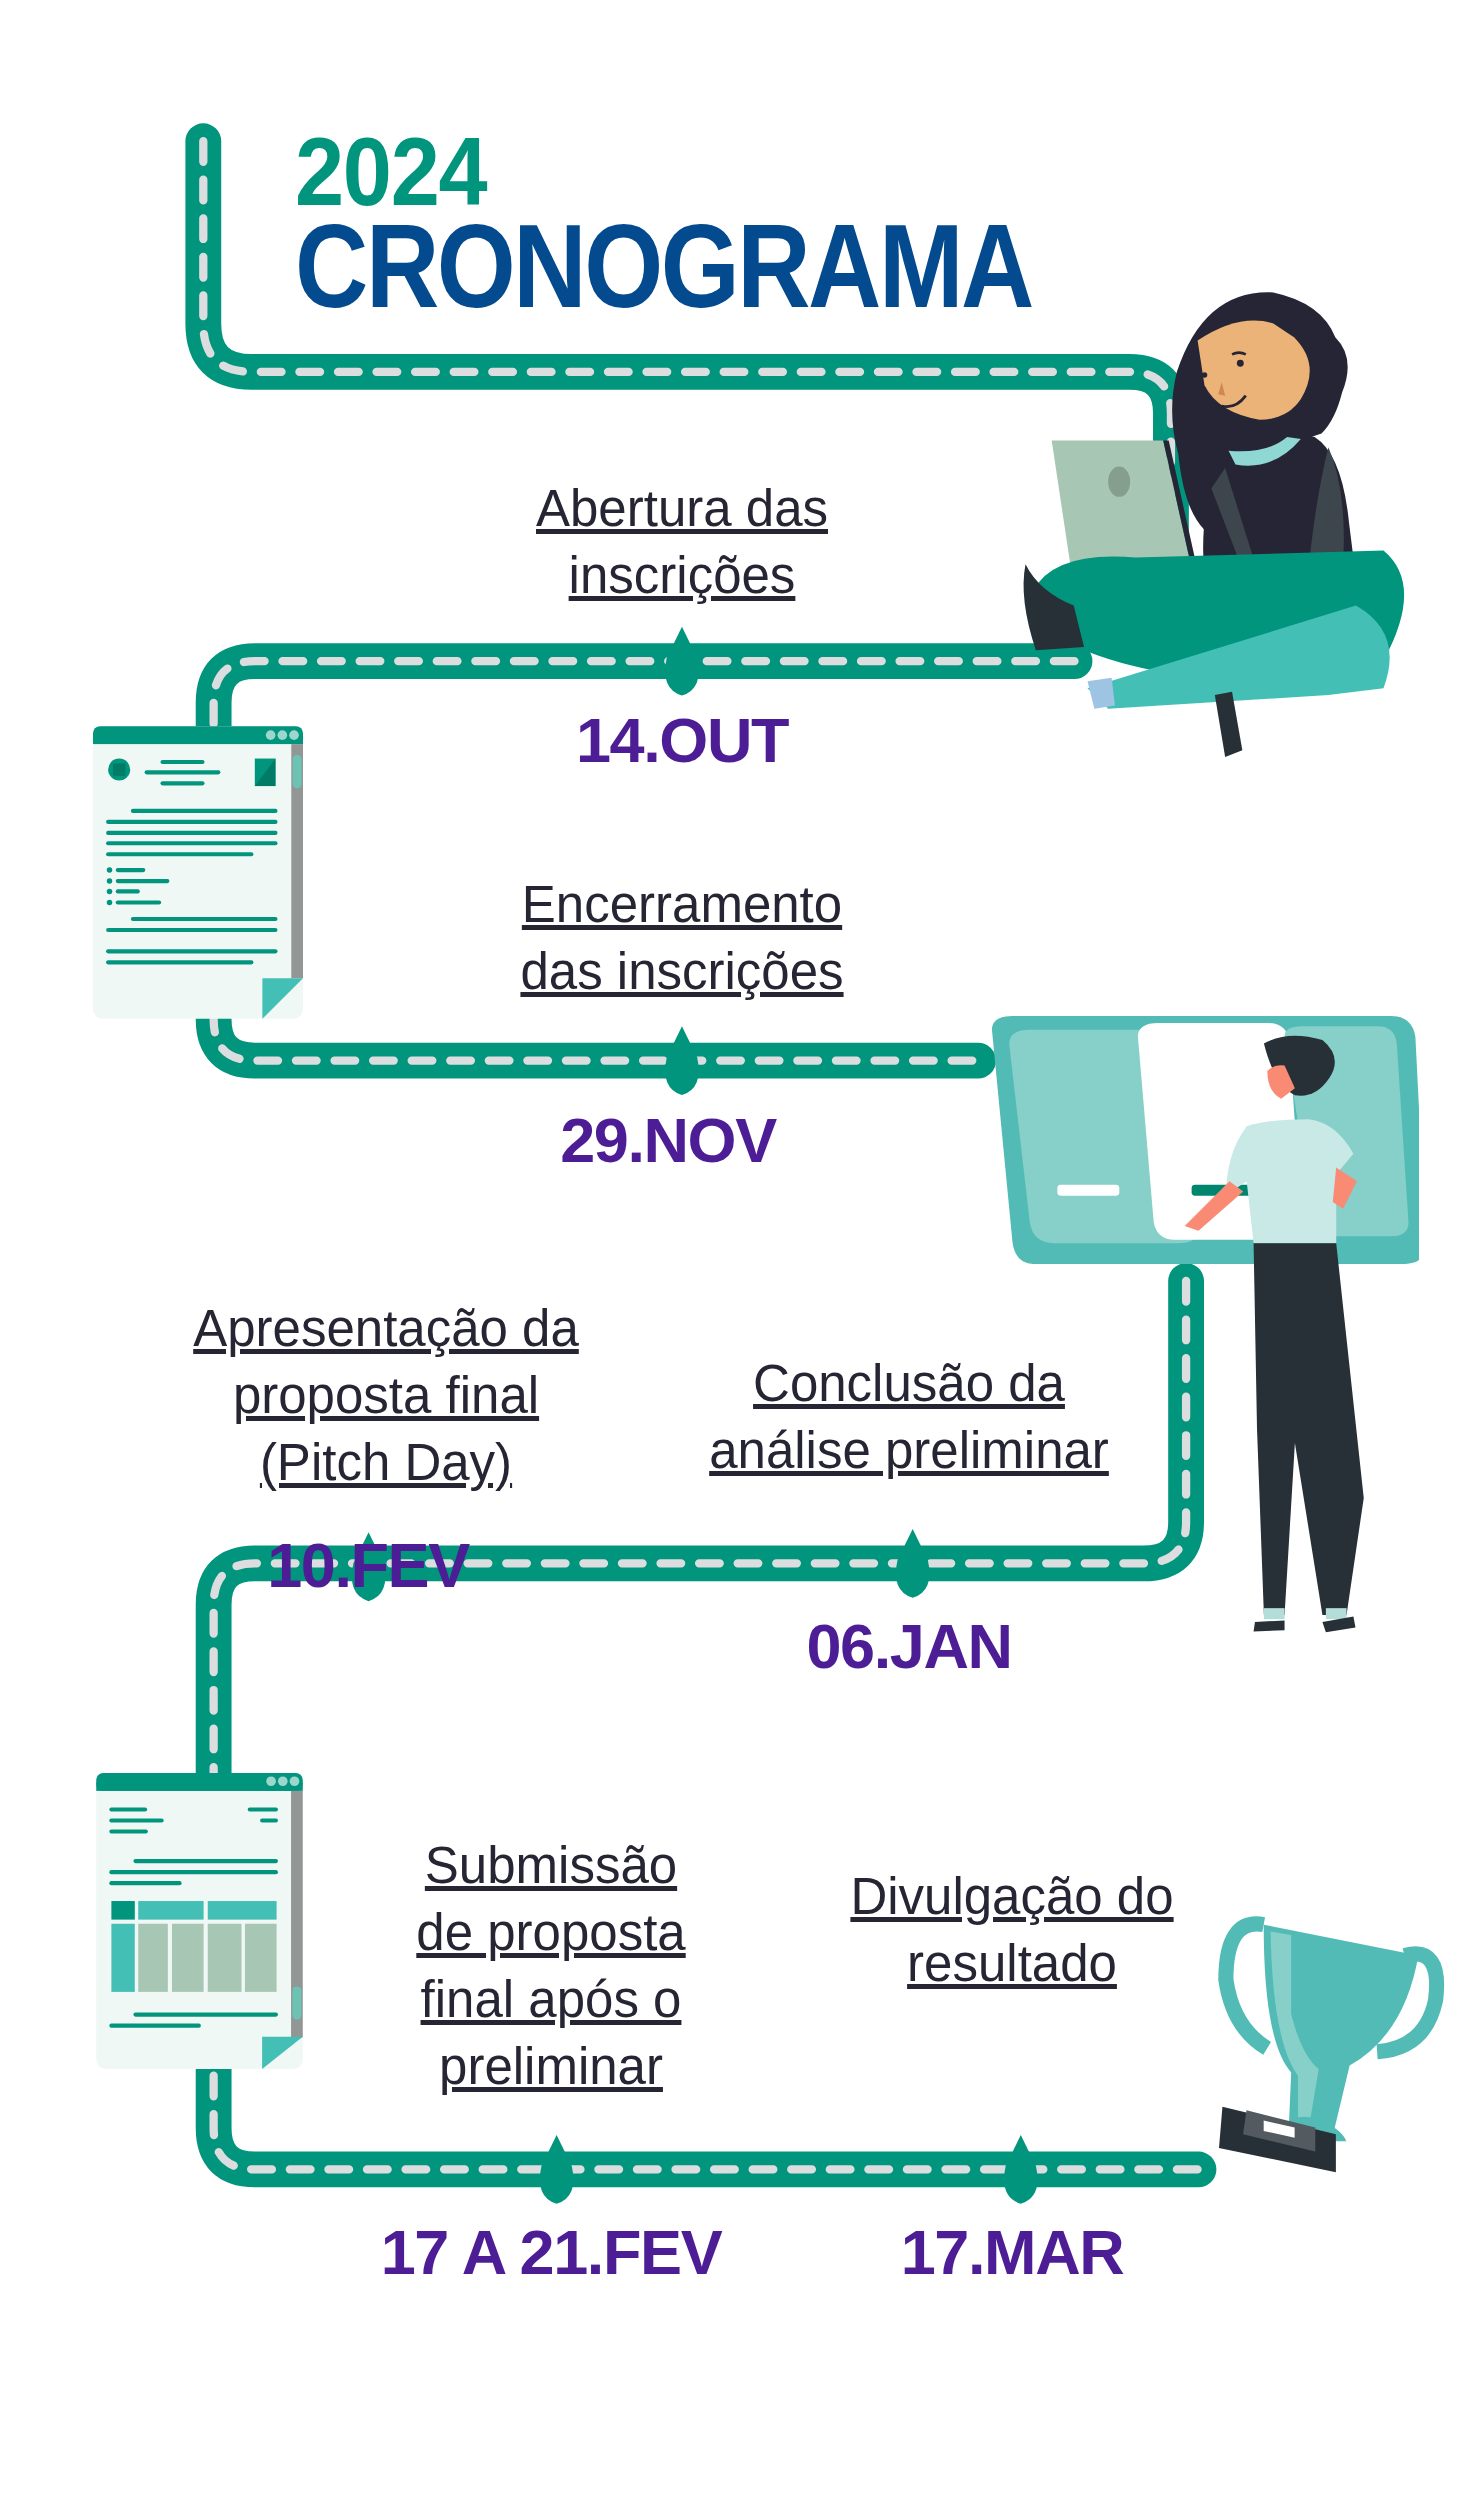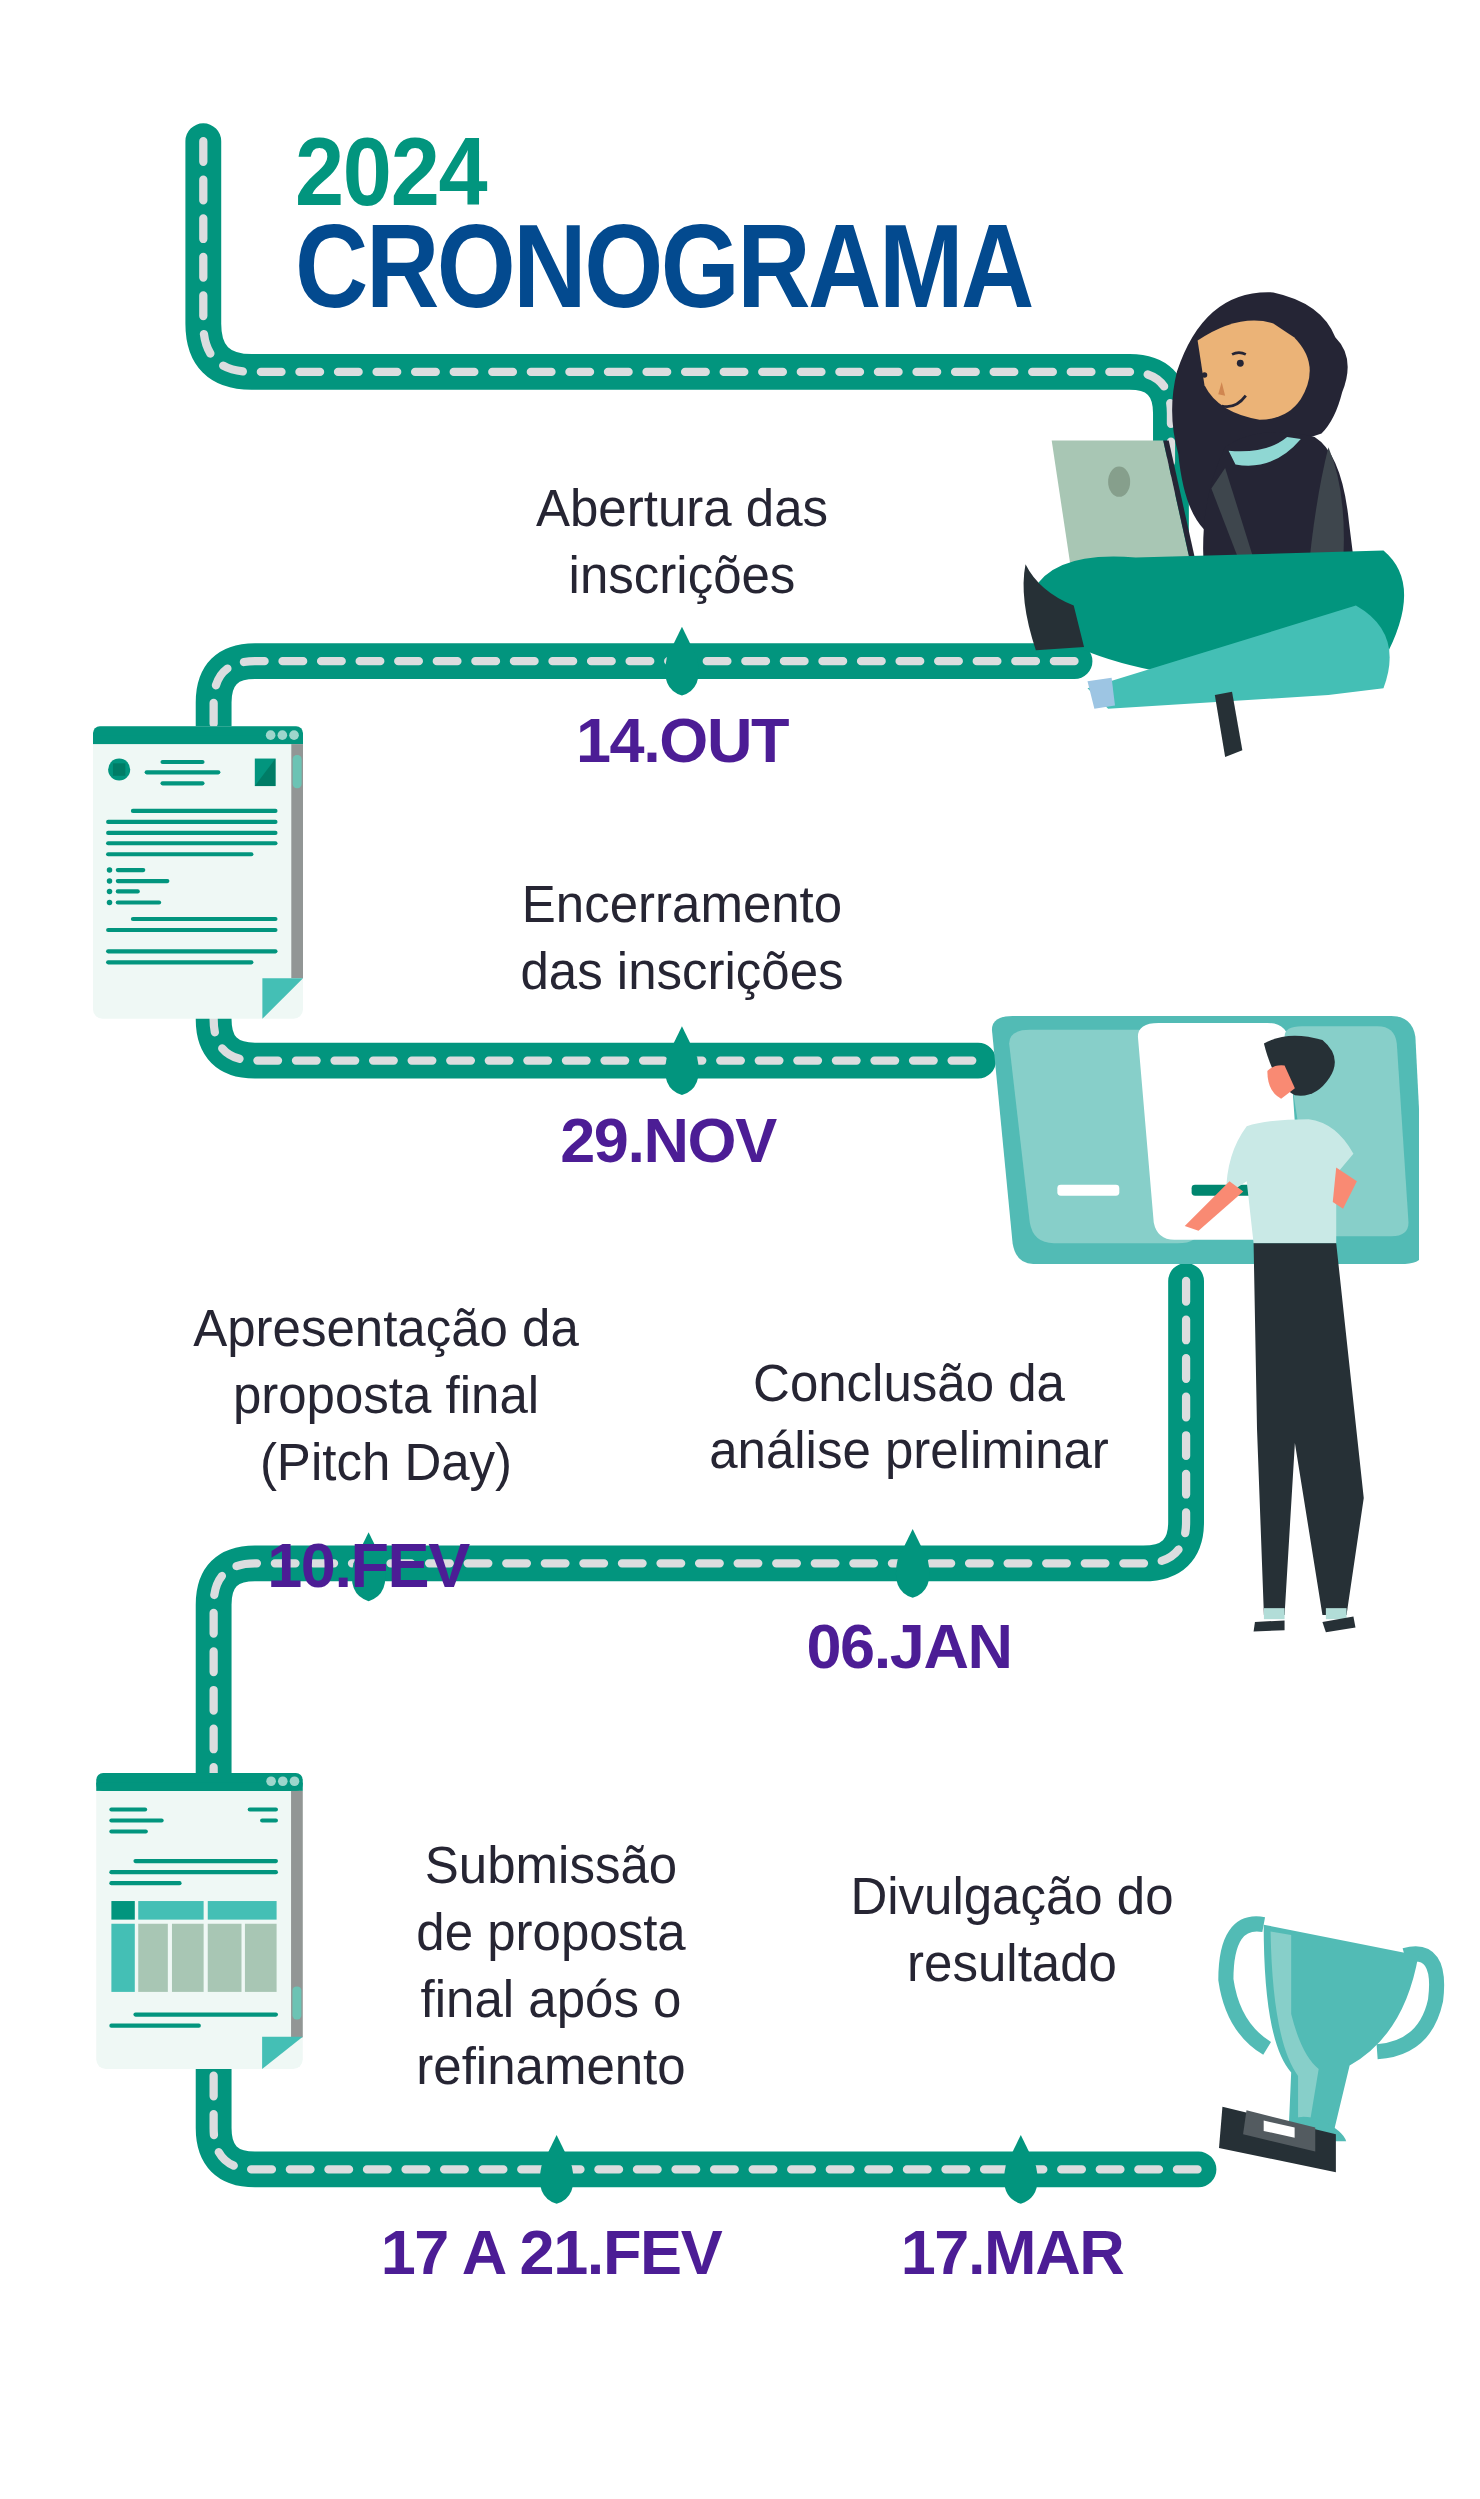--- a/index.html
+++ b/index.html
@@ -1,21 +1,21 @@
 <!DOCTYPE html>
 <html style="font-size:11px"><head>
 <meta charset="utf-8">
 <style>
   html,body{margin:0;padding:0;background:#ffffff;}
   body{width:1481px;height:2500px;position:relative;overflow:hidden;font-family:"Liberation Sans","DejaVu Sans",sans-serif;}
   .abs{position:absolute;}
   svg.layer{position:absolute;left:0;top:0;}
   .title-year{position:absolute;left:295px;top:124px;font-size:96px;font-weight:700;color:#02957e;letter-spacing:-1.4px;line-height:1;transform:scaleX(0.92);transform-origin:left top;}
   .title-main{position:absolute;left:295px;top:207px;font-size:118px;font-weight:700;color:#034a8f;letter-spacing:-2.8px;line-height:1;transform:scaleX(0.86);transform-origin:left top;}
-  .event{position:absolute;color:#262533;font-size:51px;line-height:67px;text-align:center;white-space:pre-line;transform:translateX(-50%);}
+  .event{position:absolute;color:#262533;font-size:51px;line-height:67px;text-align:center;white-space:pre-line;transform:translateX(-50%);text-decoration:underline;}
   .date{position:absolute;color:#4c1d95;font-size:63px;font-weight:700;line-height:1;transform:translateX(-50%);white-space:nowrap;letter-spacing:-1.4px;}
 </style>
 </head>
 <body>
 
 <svg class="layer" width="1481" height="2500" viewBox="0 0 2150 3630">
   <g fill="none" stroke-linecap="round" stroke-linejoin="round">
 
     <path d="M295 205 V470 Q295 540 365 540 H1640 Q1700 540 1700 600 V900" stroke="#02957e" stroke-width="52"></path>
     <path d="M295 205 V470 Q295 540 365 540 H1640 Q1700 540 1700 600 V900" stroke="#dcdddf" stroke-width="12" stroke-dasharray="30 26"></path>
@@ -185,19 +185,19 @@
 <div class="date" style="left:909px;top:1615px">06.JAN</div>
 
 <div class="event" style="left:386px;top:1295px">Apresentação da
 proposta final
 (Pitch Day)</div>
 <div class="date" style="left:368px;top:1534px">10.FEV</div>
 
 <div class="event" style="left:551px;top:1832px">Submissão
 de proposta
 final após o
-refinamento</div>
+preliminar</div>
 <div class="date" style="left:551px;top:2221px">17 A 21.FEV</div>
 
 <div class="event" style="left:1012px;top:1863px">Divulgação do
 resultado</div>
 <div class="date" style="left:1012px;top:2221px">17.MAR</div>
 
 
 </body></html>

